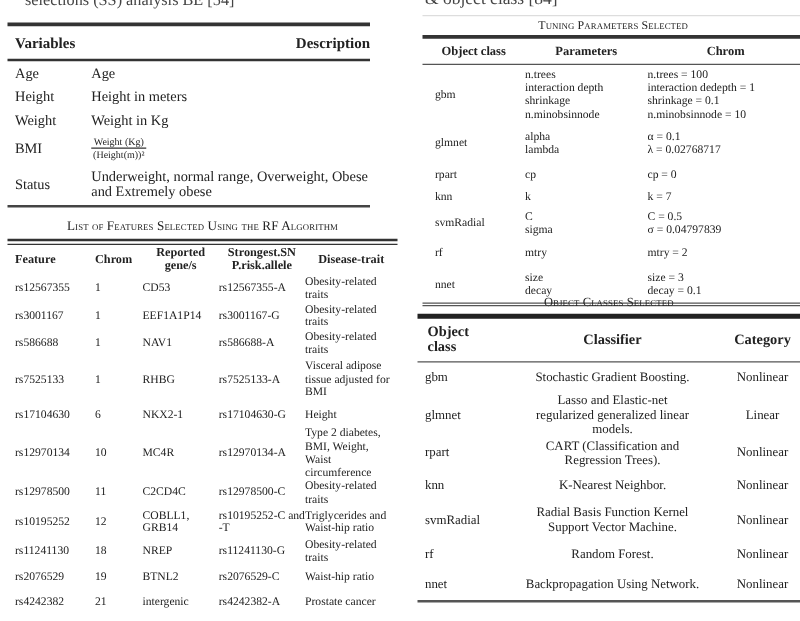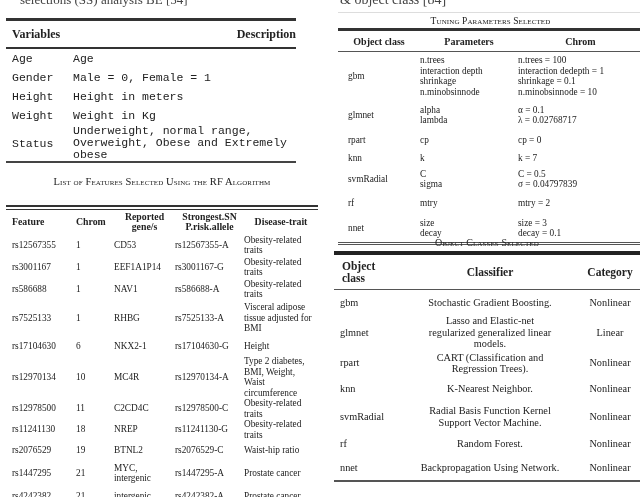--- a/index.html
+++ b/index.html
@@ -12,21 +12,21 @@
     .rule-double { border-top: 2px solid #333; border-bottom: 1px solid #333; height: 5px; }
     .caption { font-variant: small-caps; font-size: 10.5px; text-align: center; color: #222; letter-spacing: 0.1px; white-space: nowrap; }
     .hdr { font-weight: bold; }
     table { border-collapse: collapse; }
     td, th { vertical-align: middle; font-weight: normal; text-align: left; }
 
     
     #t1 { left: 6px; top: 18px; width: 290px; }
     #t1 table { width: 100%; font-size: 11.5px; }
     #t1 th { font-weight: bold; font-size: 12px; padding: 6px 0 5px 0; }
-    #t1 td { padding: 0; height: 19px; font-family: Liberation Mono, monospace; }
+    #t1 td { padding: 0; height: 19px; }
     #t1 .c1 { width: 67px; padding-left: 6px; }
     .frac { display: inline-block; text-align: center; font-size: 8px; line-height: 9px; }
     .frac .num { border-bottom: 1px solid #333; display: block; padding: 0 2px; }
 
     
     #t2 { left: 6px; top: 176px; width: 312px; }
     #t2 table { width: 100%; font-size: 9.3px; }
     #t2 th { font-weight: bold; font-size: 9.8px; text-align: center; line-height: 10px; padding: 2px 0; }
     #t2 td { line-height: 10.5px; padding: 0; }
     #t2 tbody tr { height: 22px; }
@@ -70,42 +70,47 @@
     </thead>
   </table>
   <div class="rule-thin" style="height:2px;background:#333;"></div>
   <table>
     <tbody>
       <tr>
         <td class="c1">Age</td>
         <td>Age</td>
       </tr>
       <tr>
-        <td class="c1">Gender</td>
-        <td>Male = 0, Female = 1</td>
-      </tr>
-      <tr>
         <td class="c1">Height</td>
         <td>Height in meters</td>
       </tr>
       <tr>
         <td class="c1">Weight</td>
         <td>Weight in Kg</td>
+      </tr>
+      <tr style="height:26px;">
+        <td class="c1">BMI</td>
+        <td>
+          <span class="frac">
+            <span class="num">Weight (Kg)</span>
+            <span>(Height(m))²</span>
+          </span>
+        </td>
       </tr>
       <tr style="height:32px;">
         <td class="c1">Status</td>
         <td style="line-height:12px;">Underweight, normal range, Overweight, Obese and Extremely obese</td>
       </tr>
     </tbody>
   </table>
   <div class="rule-thin" style="height:2px;background:#444;"></div>
 </div>
 
 <div id="t2" class="abs">
-  <div class="caption" style="margin-bottom:18px;">List of Features Selected Using the RF Algorithm</div>
+  <div class="caption" style="margin-bottom:4px;">List of Features Selected Using the RF Algorithm</div>
   <div class="rule-double"></div>
   <table>
     <thead>
       <tr>
         <th class="f1" style="text-align:left;padding-left:6px;">Feature</th>
         <th class="f2" style="text-align:left;padding-left:6px;">Chrom</th>
         <th class="f3">Reported gene/s</th>
         <th class="f4">Strongest.SN P.risk.allele</th>
         <th>Disease-trait</th>
       </tr>
@@ -153,41 +158,41 @@
         <td class="f4">rs12970134-A</td>
         <td>Type 2 diabetes, BMI, Weight, Waist circumference</td>
       </tr>
       <tr style="height:20px;">
         <td class="f1">rs12978500</td>
         <td class="f2">11</td>
         <td class="f3">C2CD4C</td>
         <td class="f4">rs12978500-C</td>
         <td>Obesity-related traits</td>
       </tr>
+      <tr style="height:26px;">
+        <td class="f1">rs10195252</td>
+        <td class="f2">12</td>
+        <td class="f3">COBLL1, GRB14</td>
+        <td class="f4">rs10195252-C and -T</td>
+        <td>Triglycerides and Waist-hip ratio</td>
+      </tr>
       <tr style="height:20px;margin-top:35px;">
         <td class="f1">rs11241130</td>
         <td class="f2">18</td>
         <td class="f3">NREP</td>
         <td class="f4">rs11241130-G</td>
         <td>Obesity-related traits</td>
       </tr>
       <tr style="height:20px;">
         <td class="f1">rs2076529</td>
         <td class="f2">19</td>
         <td class="f3">BTNL2</td>
         <td class="f4">rs2076529-C</td>
         <td>Waist-hip ratio</td>
       </tr>
-      <tr style="height:26px;">
-        <td class="f1">rs1447295</td>
-        <td class="f2">21</td>
-        <td class="f3">MYC, intergenic</td>
-        <td class="f4">rs1447295-A</td>
-        <td>Prostate cancer</td>
-      </tr>
       <tr style="height:20px;">
         <td class="f1">rs4242382</td>
         <td class="f2">21</td>
         <td class="f3">intergenic</td>
         <td class="f4">rs4242382-A</td>
         <td>Prostate cancer</td>
       </tr>
 
     </tbody>
   </table>

